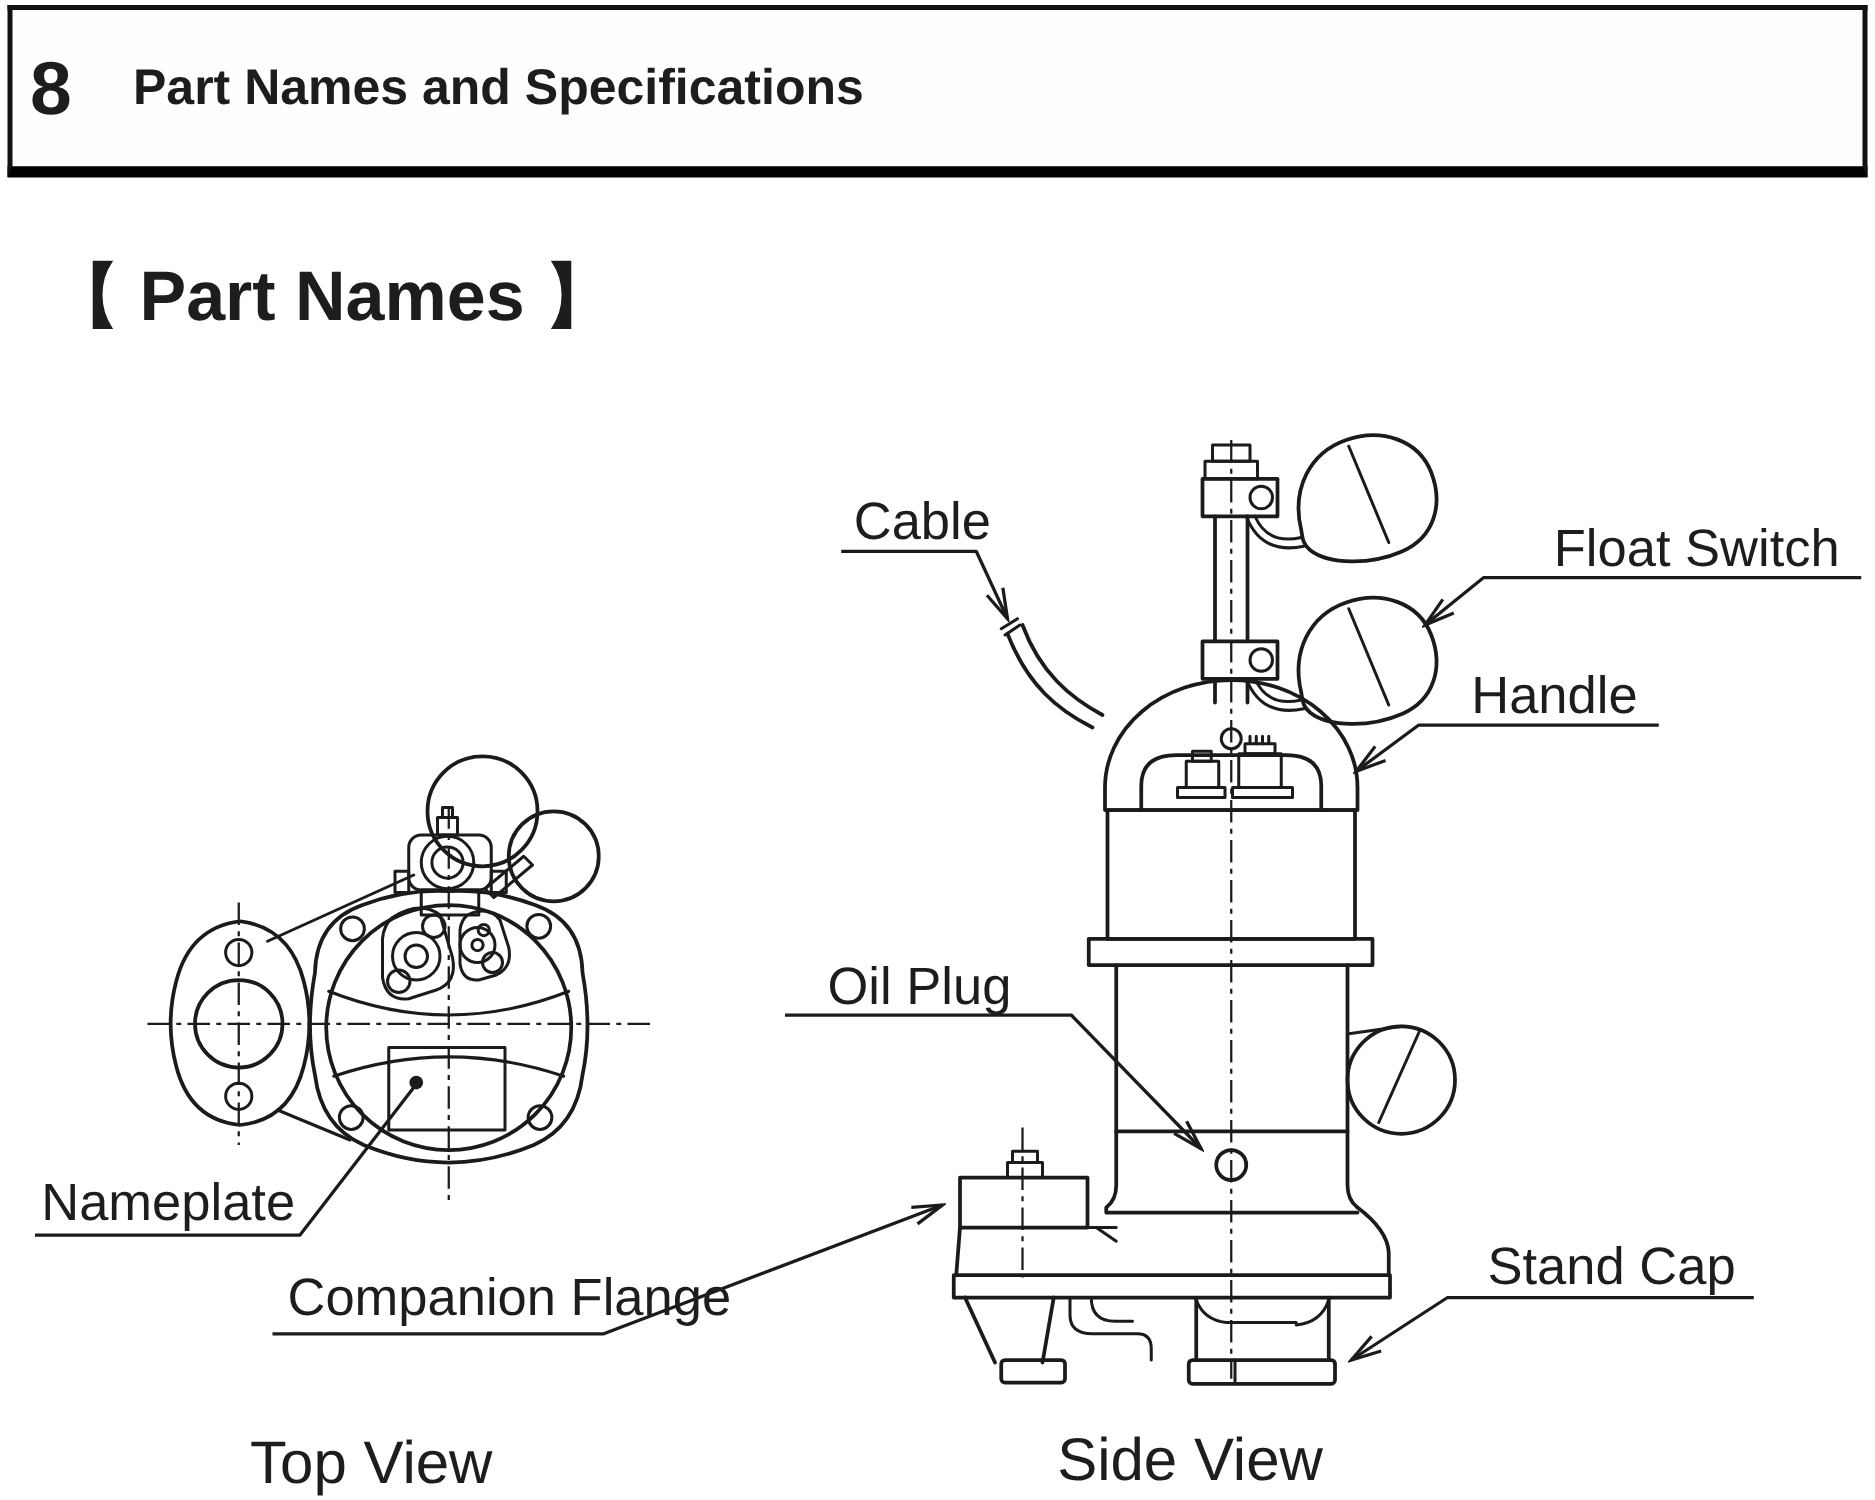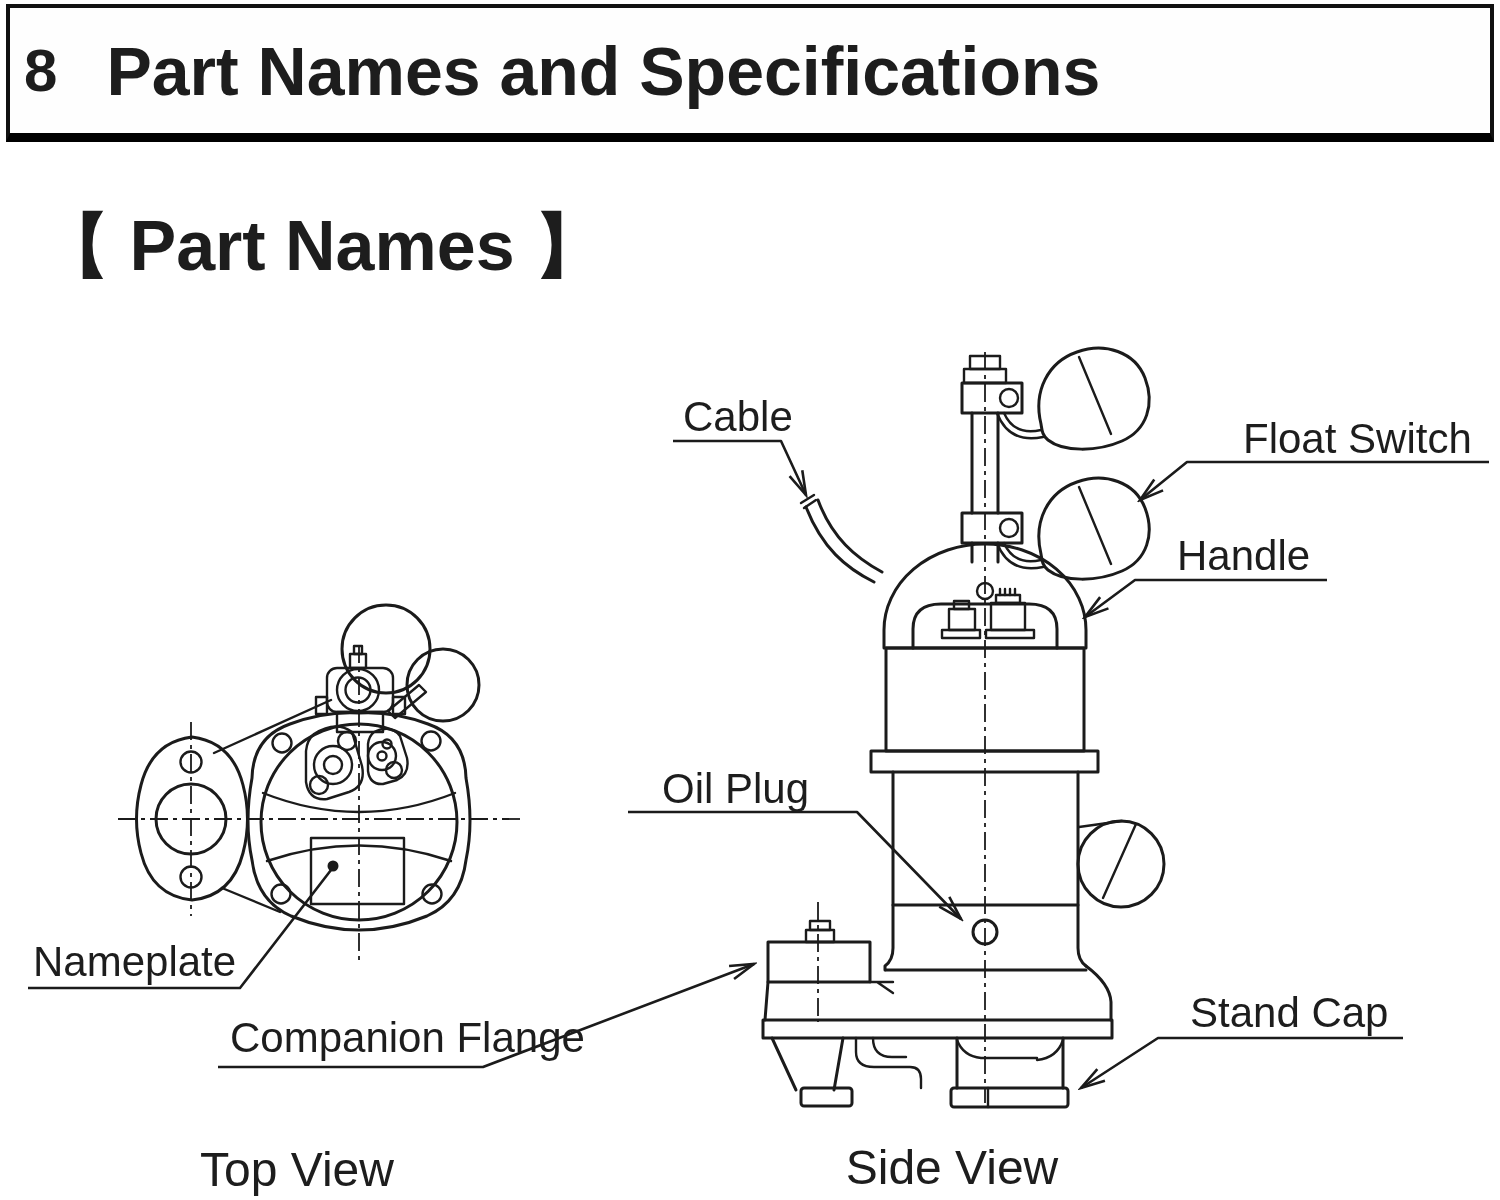--- a/index.html
+++ b/index.html
@@ -3,23 +3,23 @@
 <meta charset="utf-8">
 <style>
   html,body{margin:0;padding:0;background:#ffffff;width:1500px;height:1200px;overflow:hidden;
             font-family:"Liberation Sans","DejaVu Sans",sans-serif;}
   .page{position:relative;width:1500px;height:1200px;background:#ffffff;color:#1d1d1d;}
 
   .header-box{position:absolute;left:6px;top:4px;width:1480px;height:125px;
               border-top:4px solid #111;border-left:4px solid #111;border-right:4px solid #111;
               border-bottom:9px solid #000;background:#fefefe;display:flex;align-items:center;}
   .header-num{font-size:60px;font-weight:bold;margin-left:14px;letter-spacing:1px;}
-  .header-title{font-size:68px;font-weight:bold;margin-left:48px;letter-spacing:0px;}
-
-  .section-heading{position:absolute;left:40px;top:200px;font-size:70px;font-weight:bold;}
+  .header-title{font-size:40px;font-weight:bold;margin-left:48px;letter-spacing:0px;}
+
+  .section-heading{position:absolute;left:40px;top:200px;font-size:56px;font-weight:bold;}
 
   svg{position:absolute;left:0;top:0;}
   .ln{fill:none;stroke:#1b1b1b;stroke-width:3;stroke-linecap:round;stroke-linejoin:round;}
   .ln2{fill:none;stroke:#1b1b1b;stroke-width:2.4;stroke-linecap:round;stroke-linejoin:round;}
   .cl{fill:none;stroke:#1b1b1b;stroke-width:1.8;stroke-dasharray:18 5 4 5;}
   .ld{fill:none;stroke:#1b1b1b;stroke-width:2.6;stroke-linejoin:round;}
   .dot{fill:#1b1b1b;stroke:none;}
   .lbl{font-size:42px;fill:#1d1d1d;}
   .cap{font-size:48px;fill:#1d1d1d;}
 </style>

